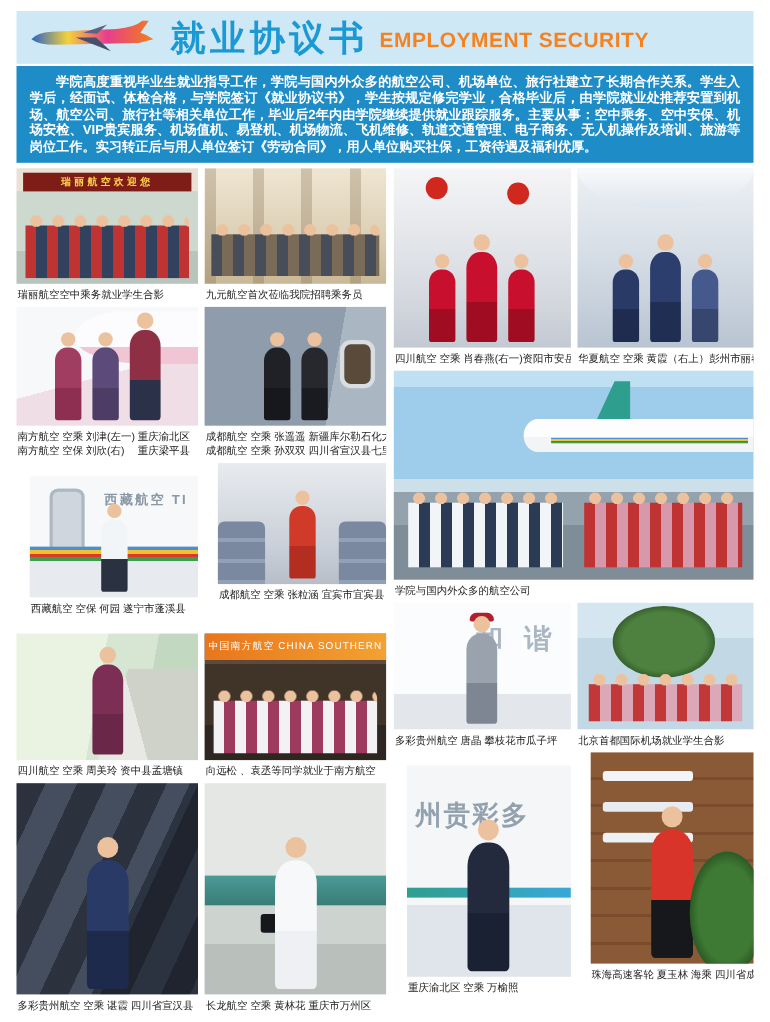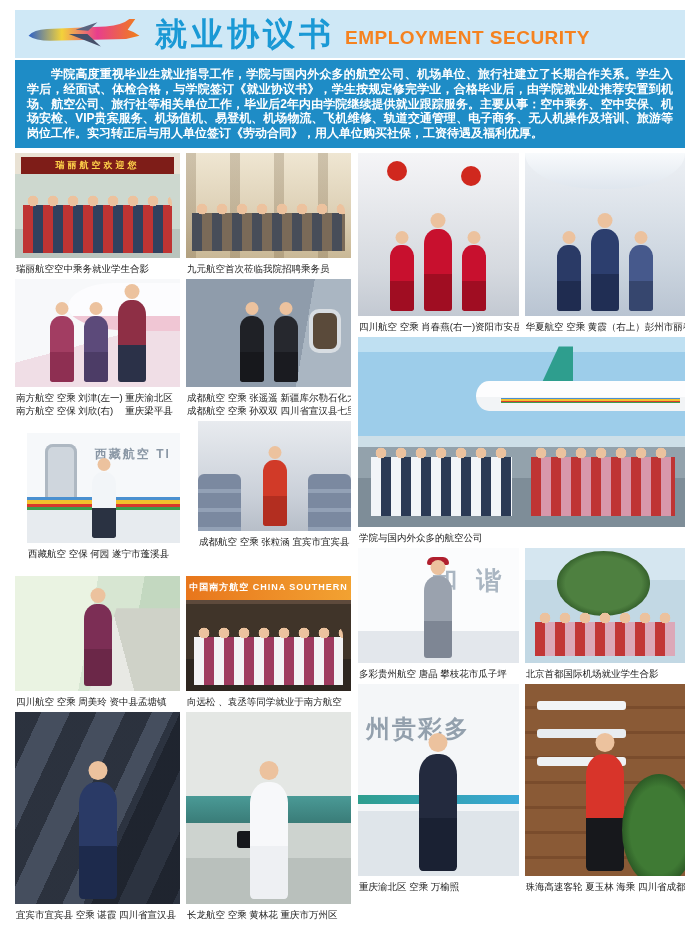--- a/index.html
+++ b/index.html
@@ -90,21 +90,21 @@
        clip-path:polygon(0 100%,55% 0,100% 0,100% 100%);}
   .img9 .crowd{bottom:6%;height:36%;}
   .cw{left:4%;width:43%;--a:#f2f5f8;--b:#2b3a55;}
   .cr{right:3%;width:44%;--a:#bf3433;--b:#d898ab;}
   .img10{background:linear-gradient(100deg,#eaf3e2 0 45%,#d7e6d2 45% 70%,#c3d8c0 70%);}
   .img10::before{content:"";position:absolute;right:0;bottom:0;width:55%;height:72%;
        background:linear-gradient(75deg,#e8e9e4 0 40%,#cfd2c8 40%);
        clip-path:polygon(30% 0,100% 0,100% 100%,0 100%);}
   .img11{background:linear-gradient(#5e4a3c 0 24%,#403429 24% 72%,#2e2620 72%);}
   .ban2{position:absolute;top:0;left:0;right:0;height:24px;
-       background:linear-gradient(90deg,#e8761c,#f2a232);color:#fff;font-weight:bold;font-size:9px;
+       background:linear-gradient(90deg,#e8761c,#f2a232);color:#fff;font-weight:normal;font-size:9px;
        display:flex;align-items:center;justify-content:center;letter-spacing:1px;white-space:nowrap;}
   .img11 .crowd{bottom:6px;height:50%;left:8px;right:8px;--a:#f2f2f4;--b:#9e3a5e;}
   .img12{background:linear-gradient(#fbfcfd 0 72%,#e3e7ec 72%);}
   .hz{position:absolute;top:14%;right:7%;font-size:25px;color:#aab6c2;font-weight:bold;letter-spacing:6px;}
   .hat{position:absolute;top:9px;left:50%;transform:translateX(-50%);width:22px;height:8px;
        border-radius:6px 6px 2px 2px;background:#b01f2e;}
   .img13{background:linear-gradient(#d5e6f0 0 28%,#c2d8e4 28%);}
   .img13::before{content:"";position:absolute;top:3%;left:20%;width:58%;height:56%;
        background:radial-gradient(ellipse,#4e8040 0 58%,#38642e 70%);border-radius:50%;}
   .img13 .crowd{bottom:7px;height:38%;left:10px;right:10px;--a:#c23737;--b:#dca8b8;}
@@ -230,21 +230,21 @@
           </div>
           <figcaption class="cap">向远松 、袁丞等同学就业于南方航空</figcaption>
         </figure>
       </div>
 
       <div class="row" style="margin-bottom:0">
         <figure class="cell" style="margin:0">
           <div class="img img14 h192">
             <div class="person s-lg" style="--top:#2a3a66;--bot:#1d2a4c"></div>
           </div>
-          <figcaption class="cap">宜宾市宜宾县 空乘 谌霞 四川省宣汉县</figcaption>
+          <figcaption class="cap">多彩贵州航空 空乘 谌霞 四川省宣汉县</figcaption>
         </figure>
         <figure class="cell" style="margin:0">
           <div class="img img15 h192">
             <div class="bag"></div>
             <div class="person s-lg" style="--top:#f7f8fa;--bot:#eef0f3"></div>
           </div>
           <figcaption class="cap">长龙航空 空乘 黄林花 重庆市万州区</figcaption>
         </figure>
       </div>
 
@@ -296,21 +296,21 @@
         </figure>
         <figure class="cell" style="margin:0">
           <div class="img img13 h115">
             <div class="crowd"></div>
           </div>
           <figcaption class="cap">北京首都国际机场就业学生合影</figcaption>
         </figure>
       </div>
 
       <div class="row" style="margin-bottom:0">
-        <figure class="cell" style="margin:0">
+        <figure class="cell" style="margin:12px">
           <div class="img img16 h192">
             <span class="fz">州贵彩多</span>
             <div class="person s-lg" style="--top:#232a3e;--bot:#1a2133"></div>
           </div>
           <figcaption class="cap">重庆渝北区 空乘 万榆照</figcaption>
         </figure>
         <figure class="cell" style="margin:0">
           <div class="img img17 h192">
             <div class="person s-lg" style="--top:#d8342a;--bot:#17181c"></div>
           </div>

